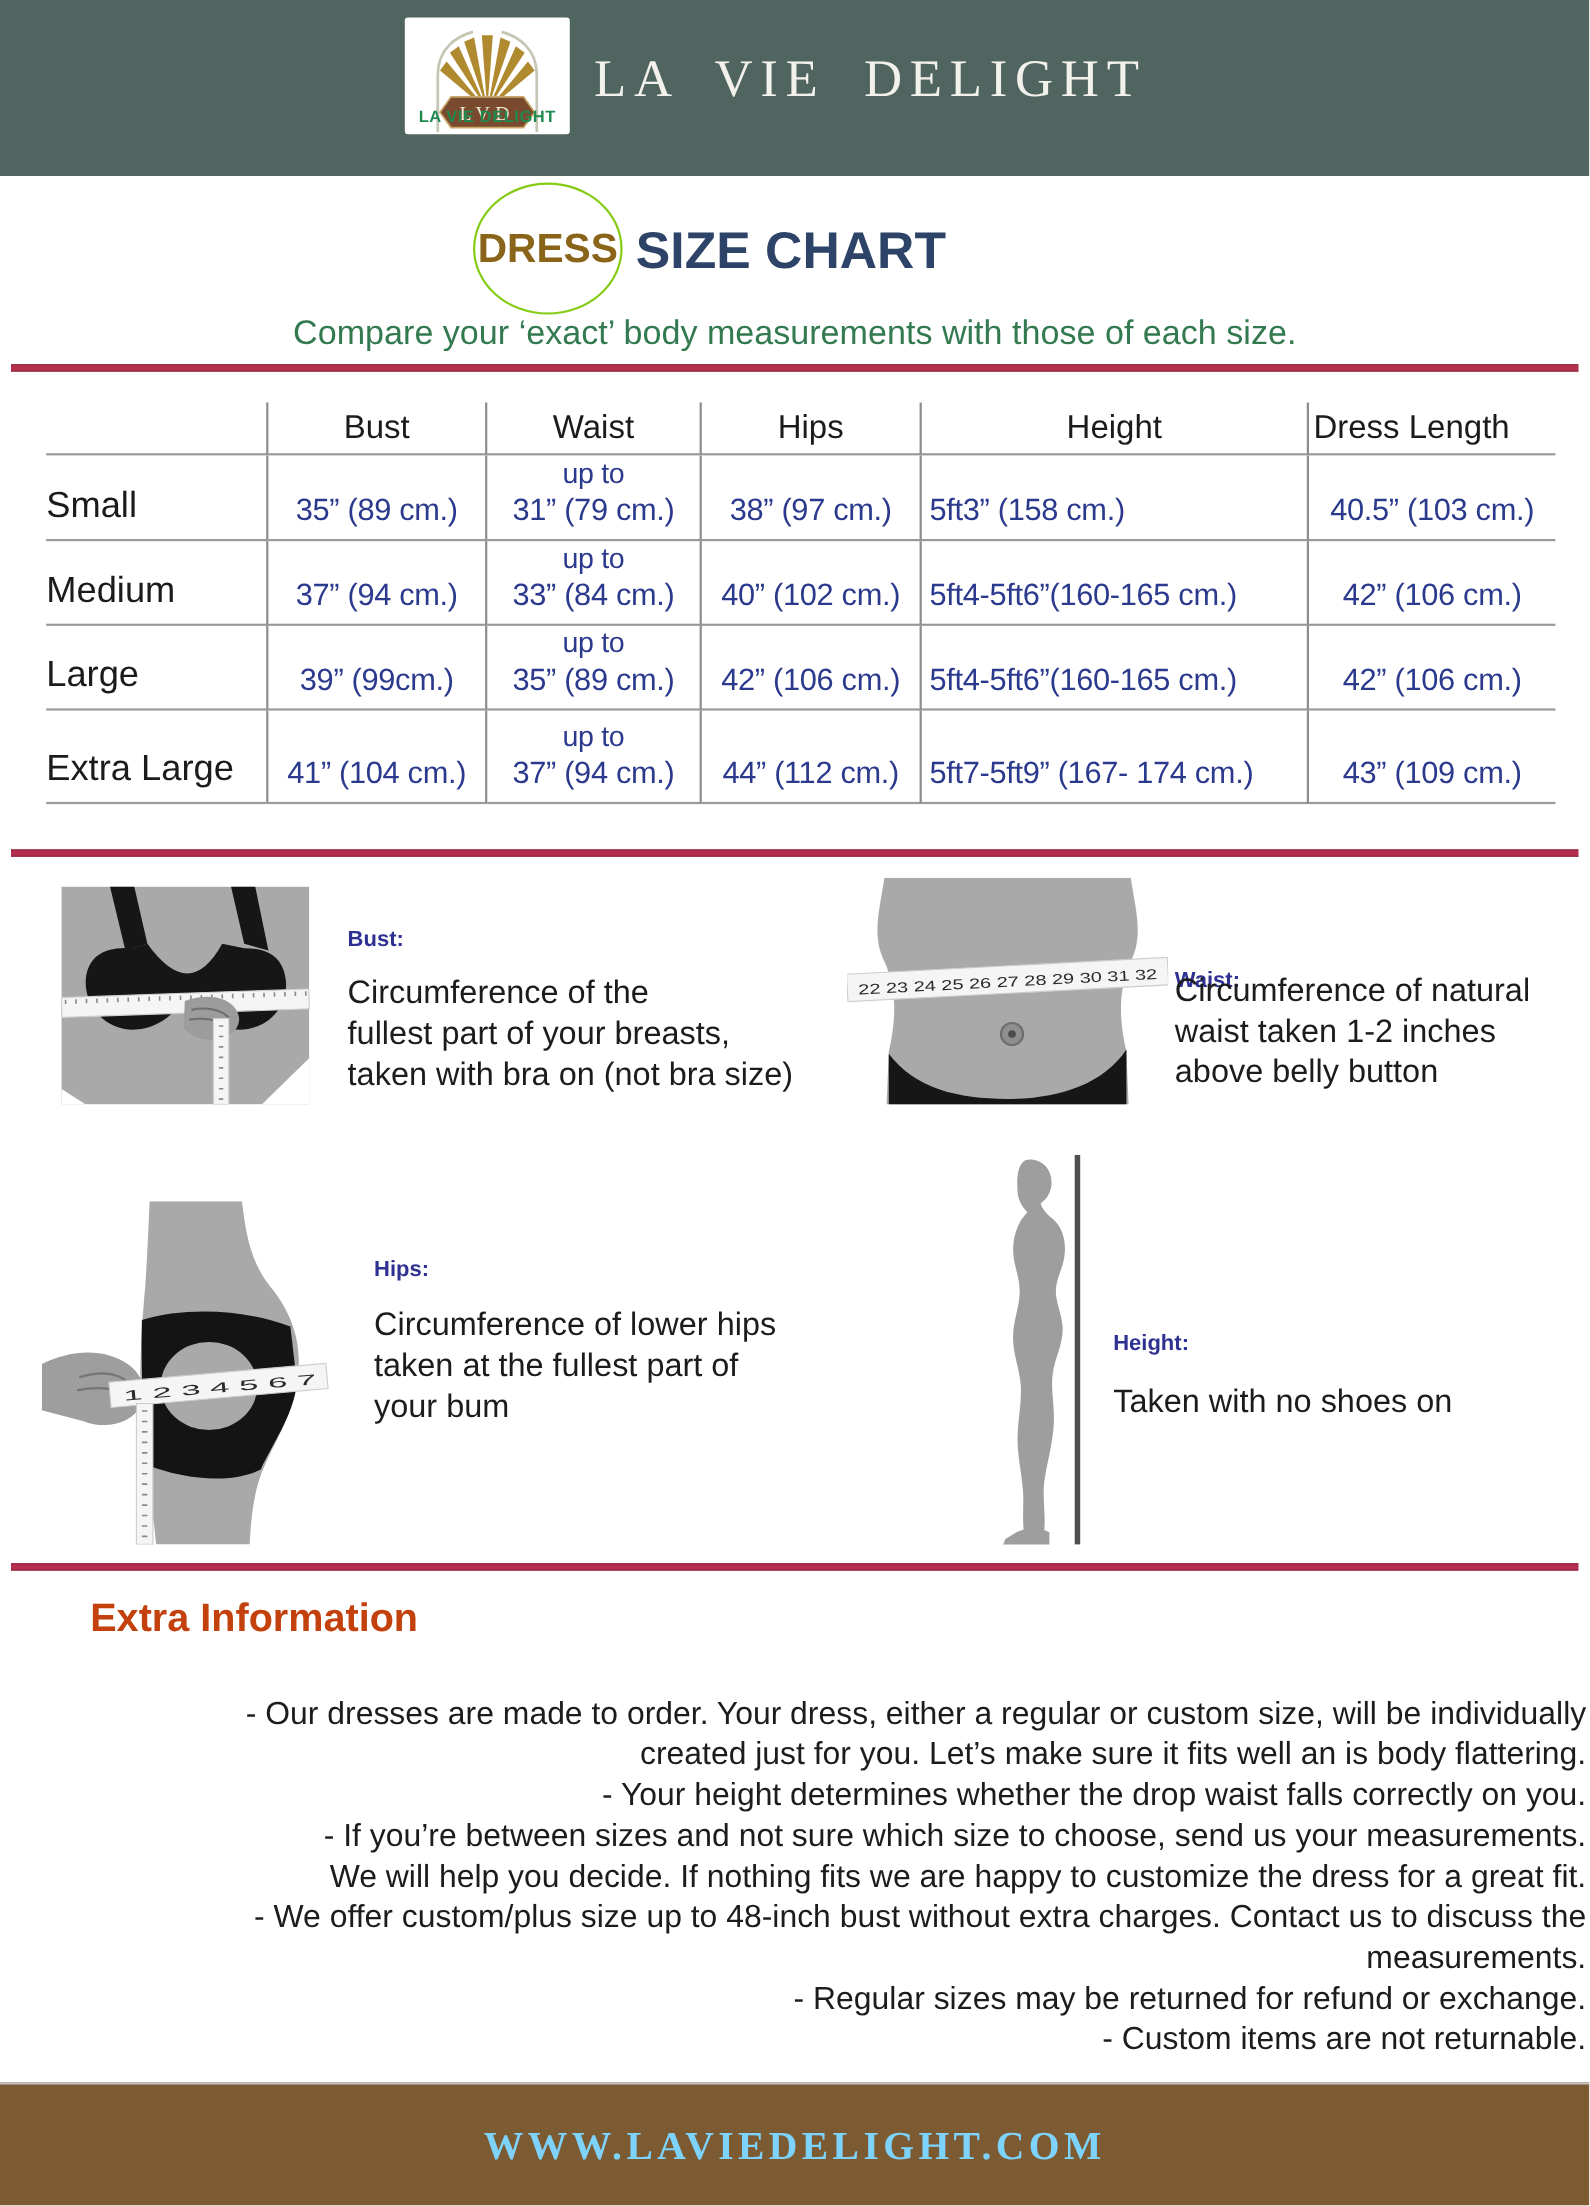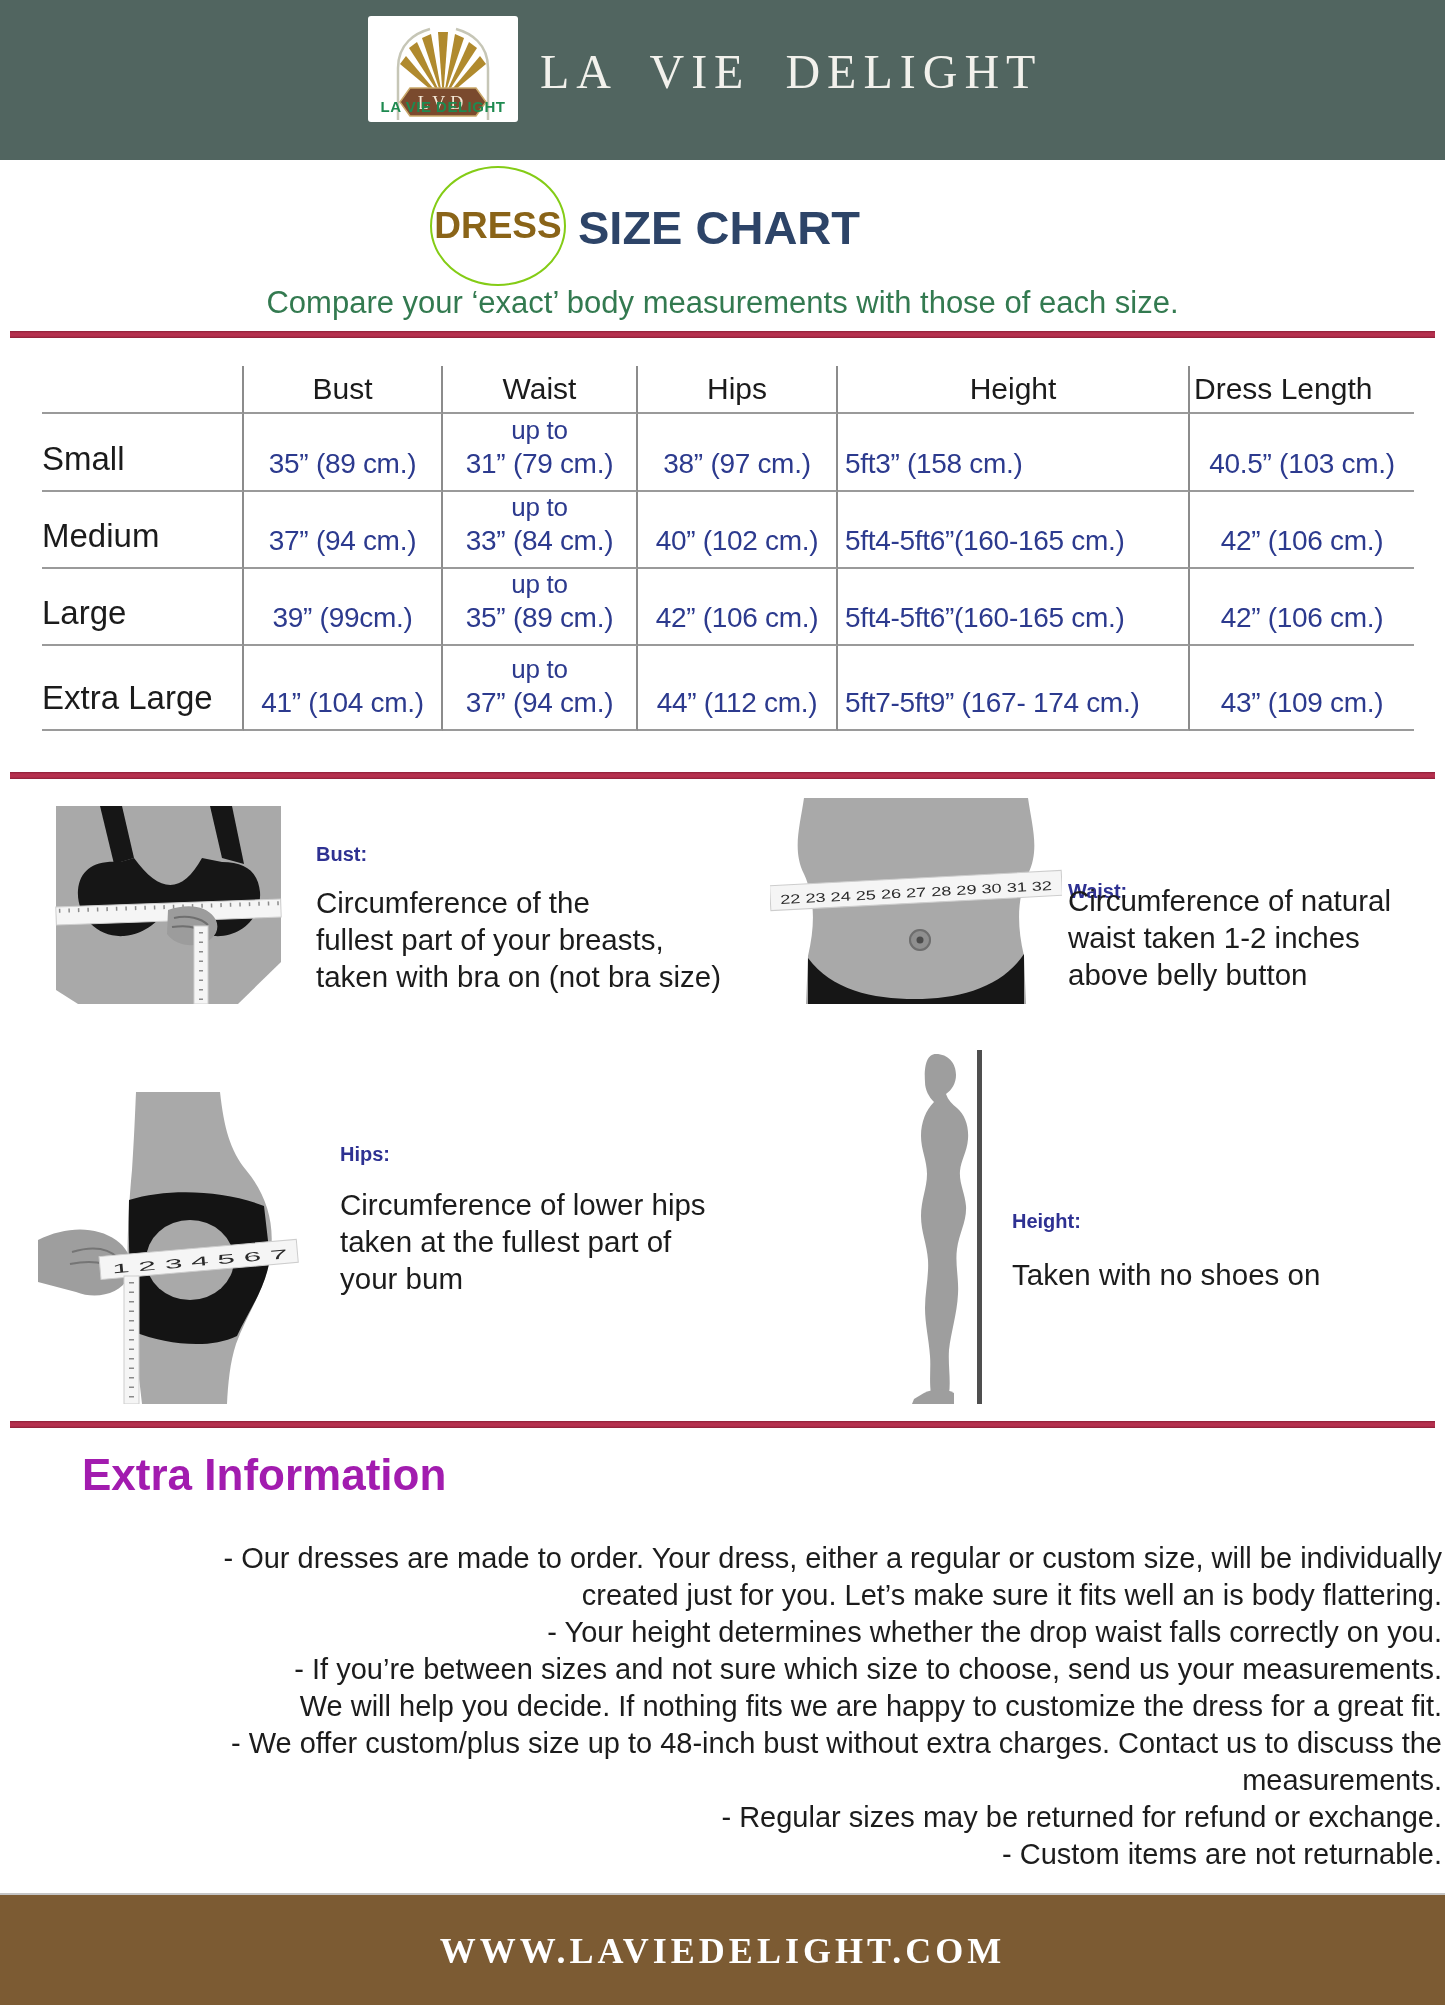--- a/index.html
+++ b/index.html
@@ -30,26 +30,26 @@
   .cell.rowlabel{justify-content:flex-start;font-size:33px;color:#1b1b1b;padding-bottom:12px;}
   .cell.val{font-size:28px;color:#2c3a8e;letter-spacing:-0.3px;white-space:nowrap;}
   .cell.val-left{justify-content:flex-start;padding-left:7px;}
   .cell.waist{flex-direction:column;justify-content:flex-end;align-items:center;}
   .upto{font-size:26px;color:#2c3a8e;margin-bottom:2px;}
   
   .guide-svg{position:absolute;}
   .guide-label{position:absolute;font-size:20px;font-weight:bold;color:#2e3192;}
   .guide-text{position:absolute;font-size:29.5px;color:#1c1c1c;line-height:37px;white-space:pre-wrap;}
   
-  .extra-heading{position:absolute;left:82px;top:1450px;font-size:44px;font-weight:bold;color:#a21caf;}
+  .extra-heading{position:absolute;left:82px;top:1450px;font-size:36px;font-weight:bold;color:#c2410c;}
   .extra-list{position:absolute;left:82px;top:1540px;width:1360px;font-size:29px;color:#1c1c1c;line-height:37px;}
   .extra-item{white-space:pre-wrap;text-align:right;}
   
   .footer{position:absolute;left:0;top:1893px;width:1445px;height:112px;background:#7c5b33;border-top:2px solid #c4c4c4;display:flex;align-items:center;justify-content:center;}
-  .footer-text{font-family:"Liberation Serif",serif;font-size:36px;font-weight:bold;color:#ffffff;letter-spacing:4px;}
+  .footer-text{font-family:"Liberation Serif",serif;font-size:36px;font-weight:bold;color:#7dd3fc;letter-spacing:4px;}
 </style>
 </head>
 <body>
 
 <div id="page">
 
   <div class="band"></div>
   <div class="logo-box">
     <svg width="150" height="110" viewBox="0 0 150 110">
       <path d="M30,104 L30,52 C30,28 47,17 62,13" stroke="#c6c6b6" stroke-width="2.5" fill="none"></path>

